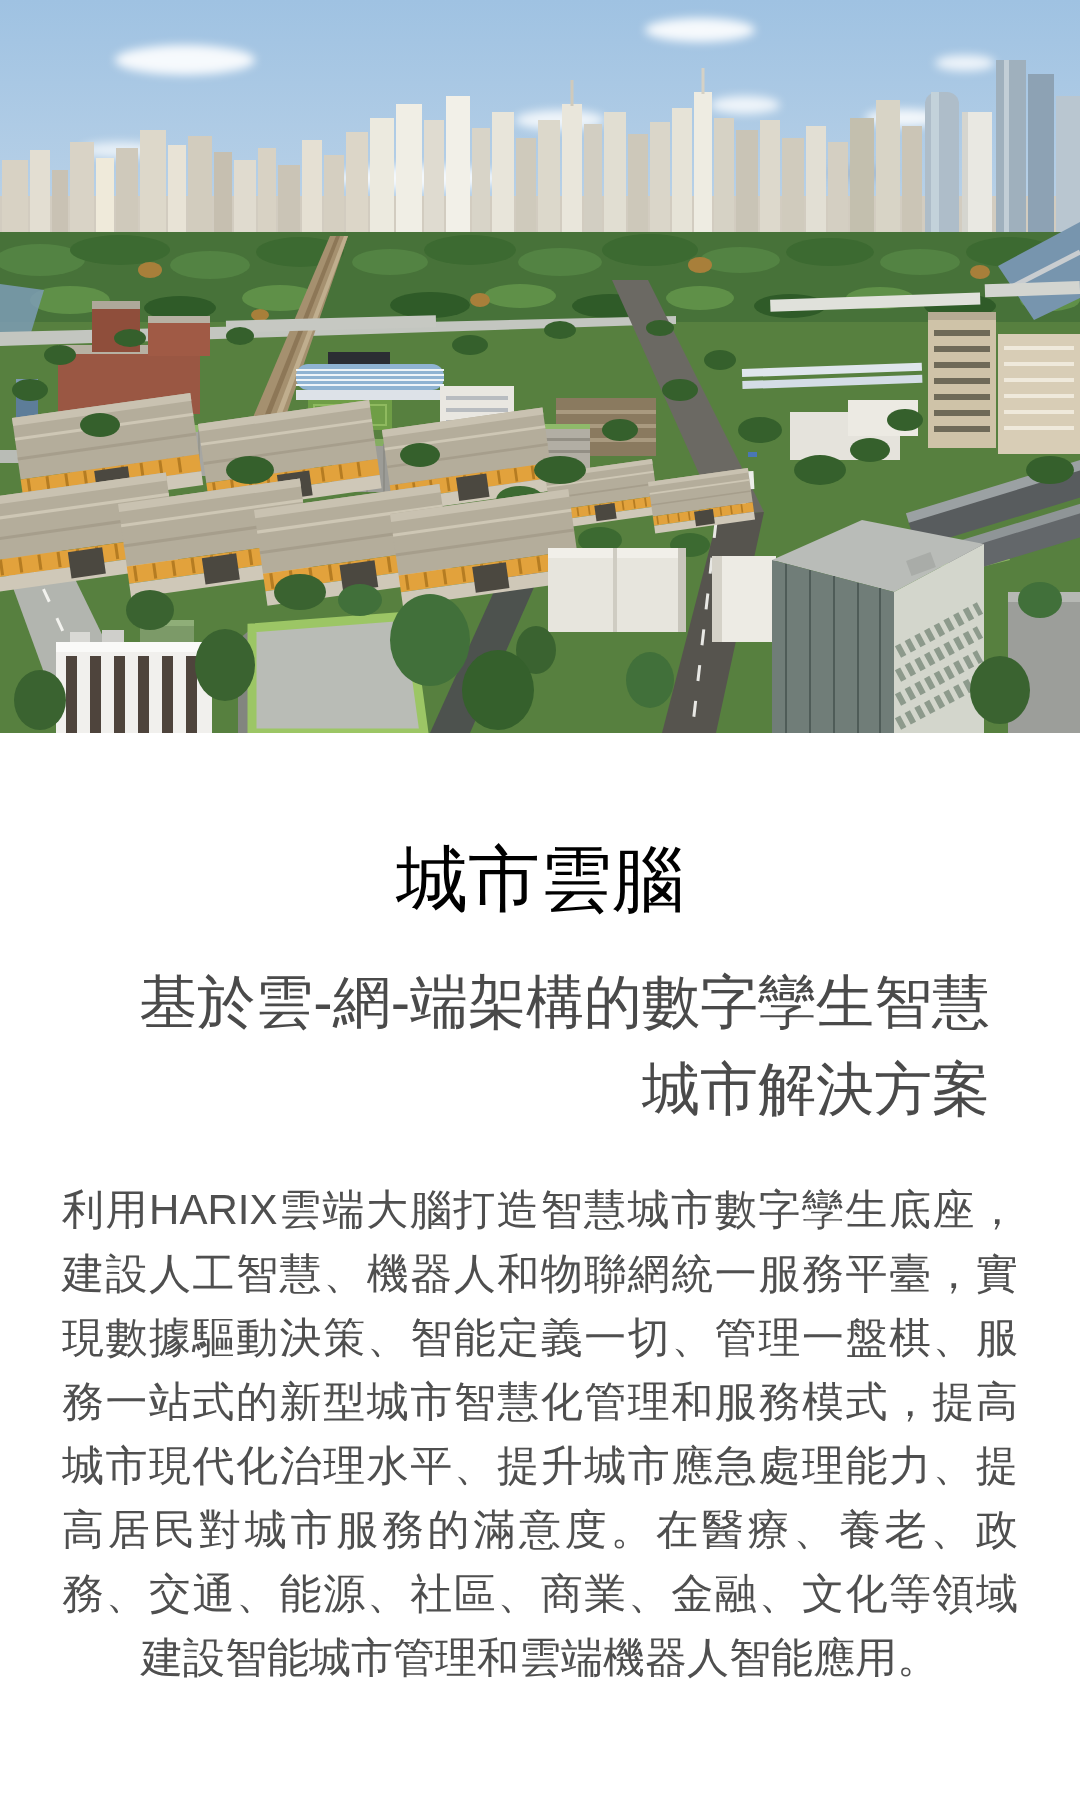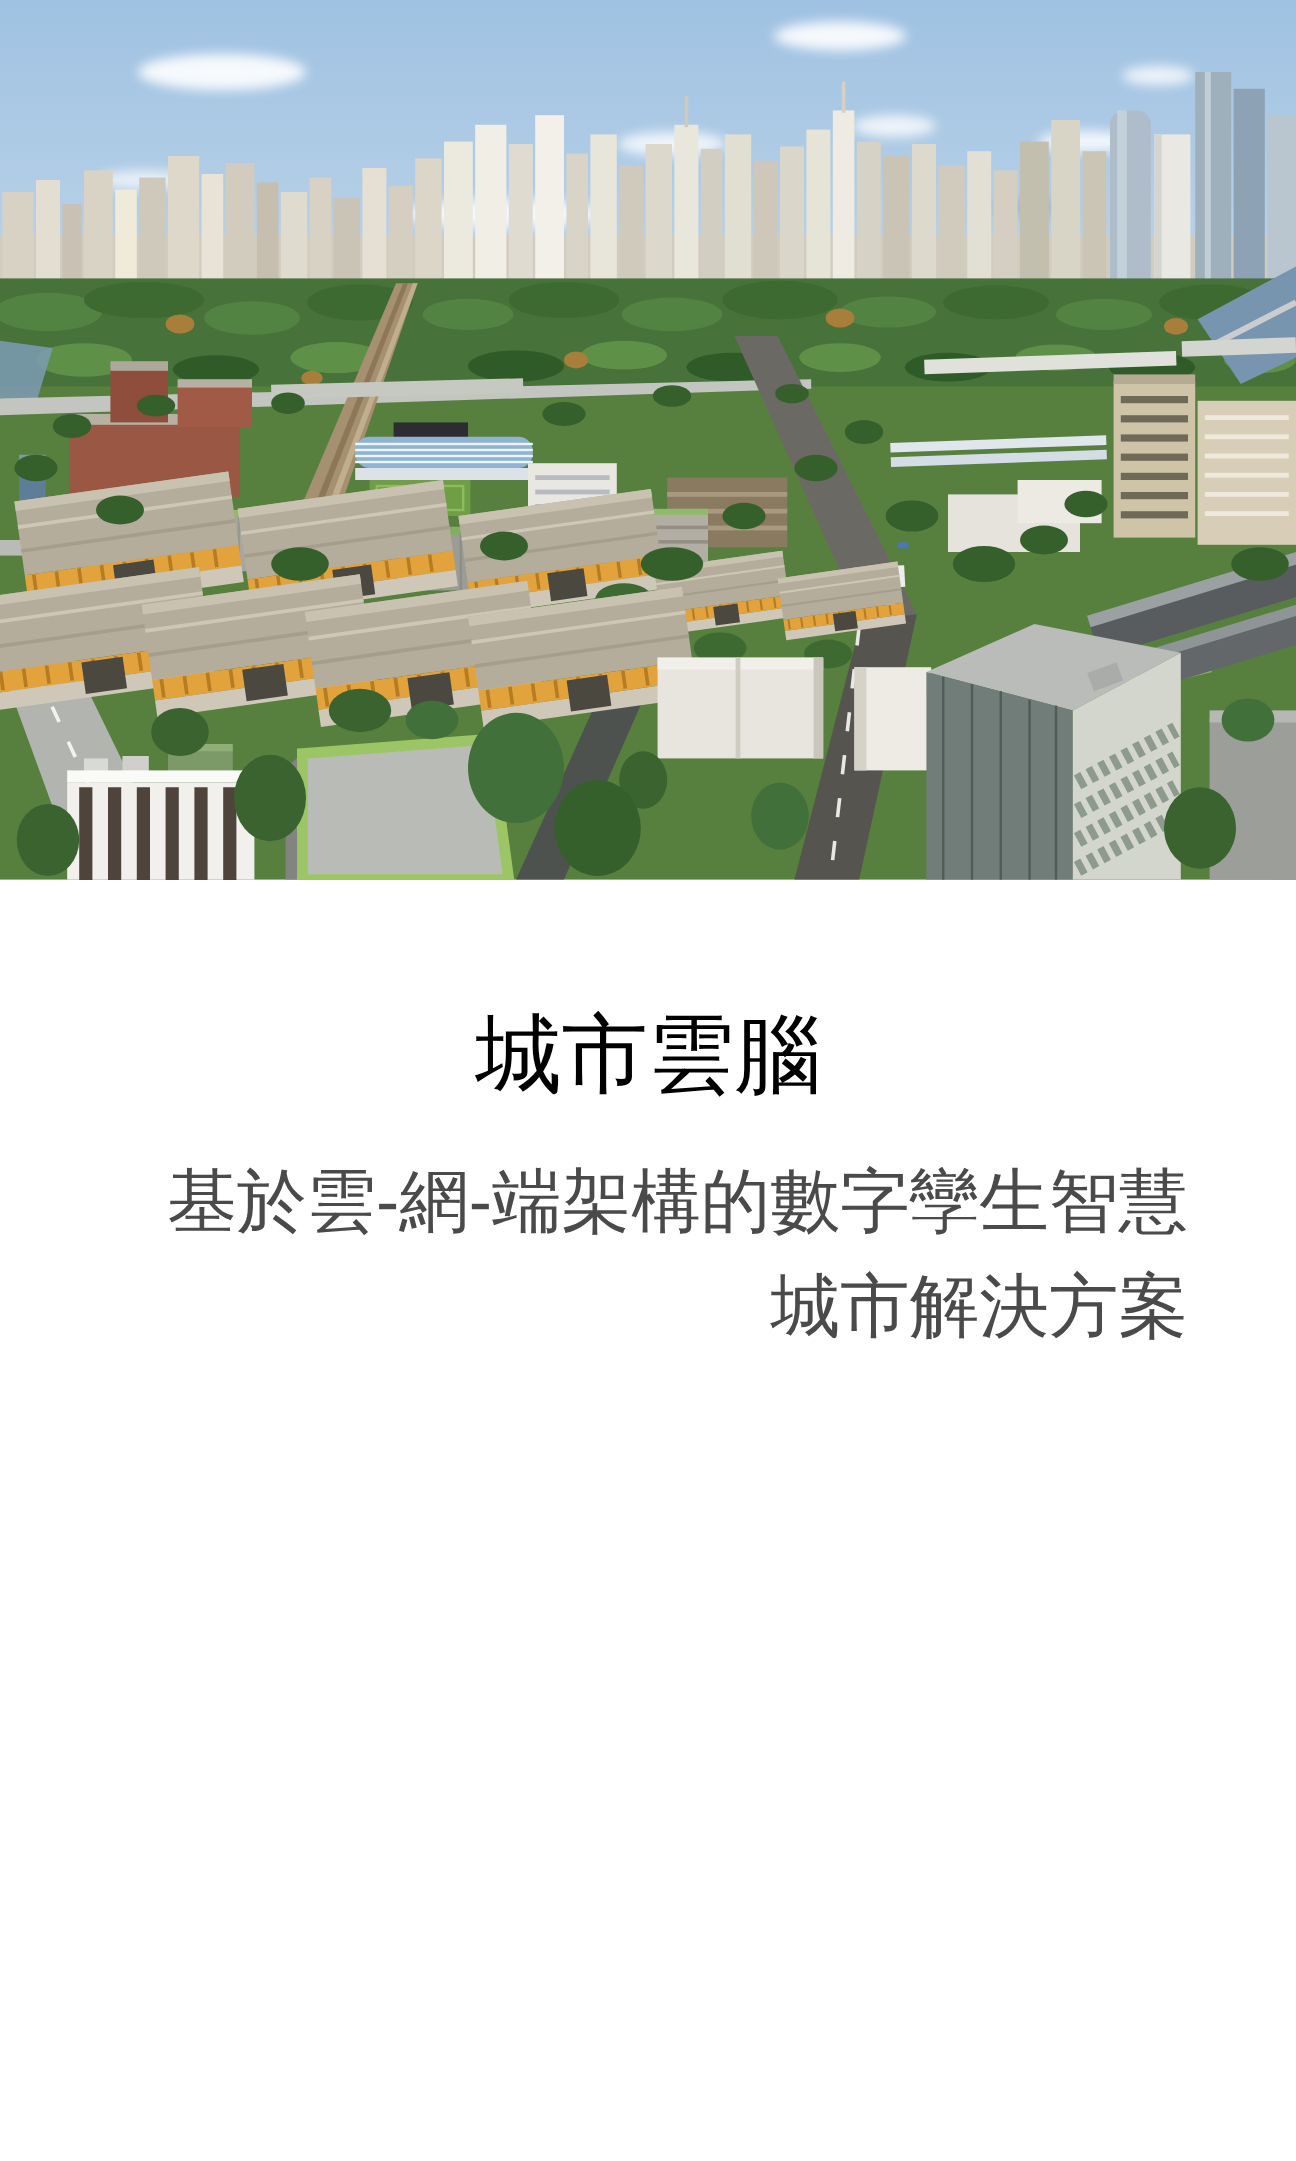--- a/index.html
+++ b/index.html
@@ -371,14 +371,15 @@
             <ellipse cx="660" cy="328" rx="14" ry="8"></ellipse>
         </g>
       </g>
     </svg>
   </figure>
 
   <h1 class="title">城市雲腦</h1>
 
   <h2 class="subtitle">基於雲-網-端架構的數字孿生智慧城市解決方案</h2>
 
+  <p class="body">利用HARIX雲端大腦打造智慧城市數字孿生底座，建設人工智慧、機器人和物聯網統一服務平臺，實現數據驅動決策、智能定義一切、管理一盤棋、服務一站式的新型城市智慧化管理和服務模式，提高城市現代化治理水平、提升城市應急處理能力、提高居民對城市服務的滿意度。在醫療、養老、政務、交通、能源、社區、商業、金融、文化等領域建設智能城市管理和雲端機器人智能應用。</p>
 
 </div>
 
 </body></html>

